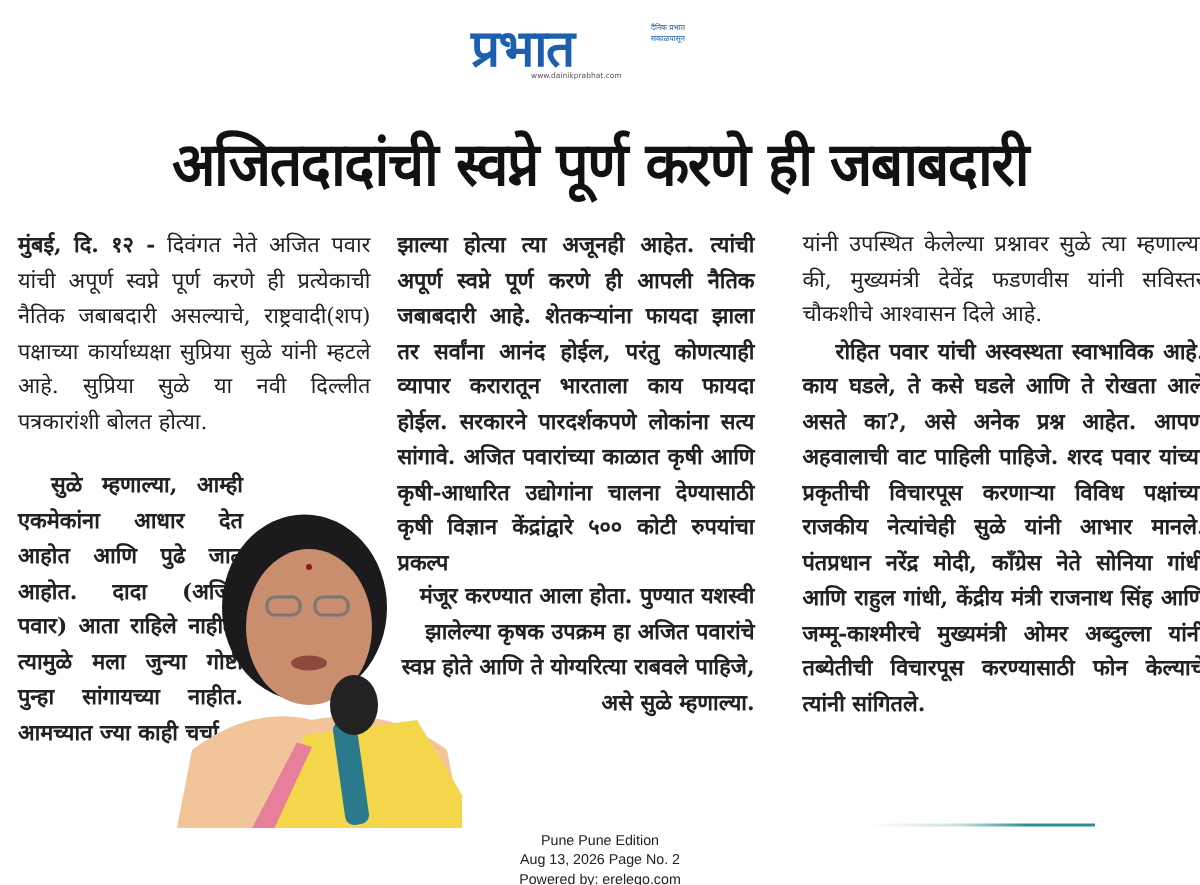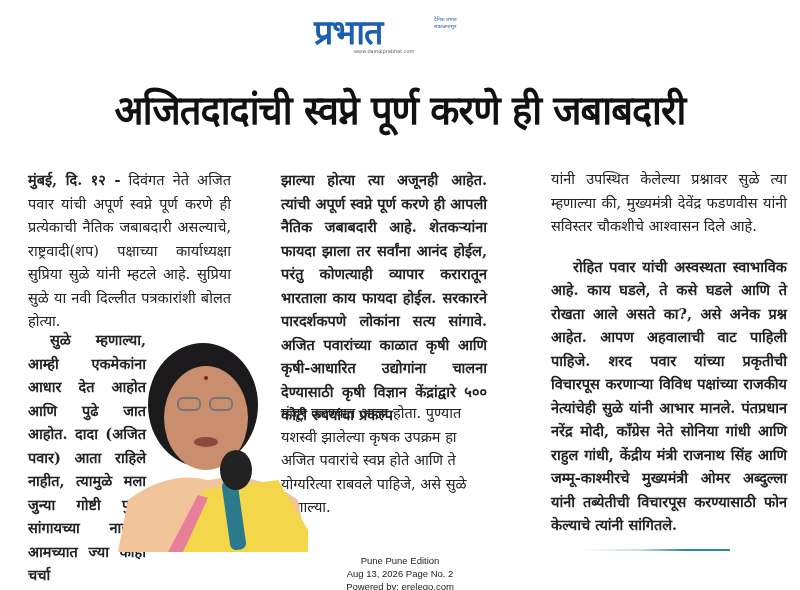--- a/index.html
+++ b/index.html
@@ -3,26 +3,26 @@
 <meta charset="utf-8">
 <style>
   html,body{margin:0;padding:0;background:#fff;}
   body{width:800px;height:590px;position:relative;overflow:hidden;font-family:"DejaVu Sans","Liberation Sans",sans-serif;color:#1a1a1a;}
   .masthead{position:absolute;left:314px;top:10px;width:150px;height:45px;}
   .mast-title{position:absolute;left:0;top:-2px;font-family:"DejaVu Sans",sans-serif;font-weight:bold;font-size:34px;color:#1b5fae;letter-spacing:-1px;}
   .mast-tag{position:absolute;left:120px;top:6px;font-size:5px;line-height:7px;color:#1b5fae;width:30px;}
   .mast-url{position:absolute;left:40px;top:38px;font-size:5px;color:#555;}
   .headline{position:absolute;left:12px;top:82px;width:776px;text-align:center;font-family:"DejaVu Sans",sans-serif;font-weight:bold;font-size:40px;line-height:56px;color:#111;letter-spacing:-1px;transform:scaleX(0.95);transform-origin:center;}
   .col{position:absolute;top:152px;font-family:"DejaVu Serif","Liberation Serif",serif;font-size:14.5px;line-height:23.5px;color:#222;text-align:justify;}
-  .col p{margin:16px;}
+  .col p{margin:0;}
   .indent{text-indent:22px;font-weight:bold;}
   .c1{left:12px;width:235px;}
   .c1b{left:12px;top:312px;width:150px;}
   .c2{left:265px;width:238px;font-weight:bold;}
-  .c2b{left:265px;top:386px;width:238px;text-align:left;}
+  .c2b{left:265px;top:386px;width:238px;text-align:right;font-weight:bold;}
   .c3{left:535px;width:268px;}
   .lead{font-weight:bold;}
   .photo{position:absolute;left:108px;top:330px;width:200px;height:222px;}
   .footer{position:absolute;left:300px;top:554px;width:200px;text-align:center;font-family:"Liberation Sans",sans-serif;font-size:9.5px;line-height:13px;color:#222;}
   .accent{position:absolute;left:580px;top:549px;width:150px;height:2px;background:linear-gradient(90deg,#ffffff,#c9dede 40%,#2b8e8e 70%,#2b8e8e);}
 </style>
 </head>
 <body>
 
 <div class="masthead">

